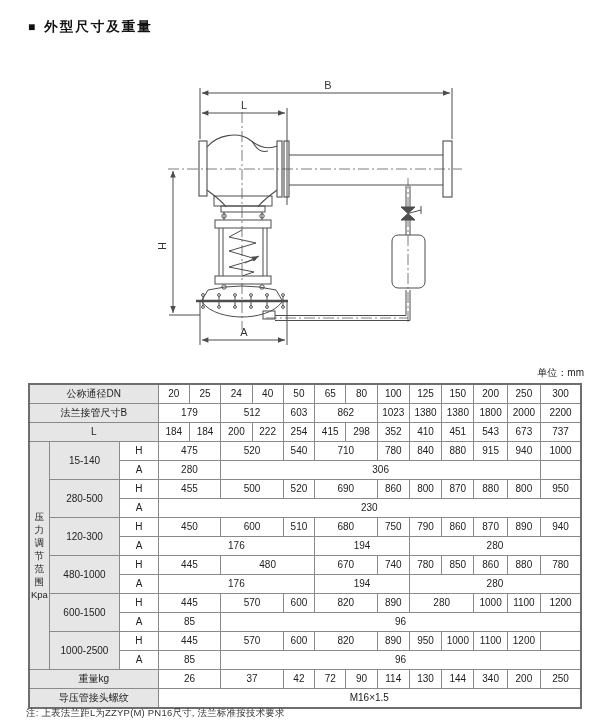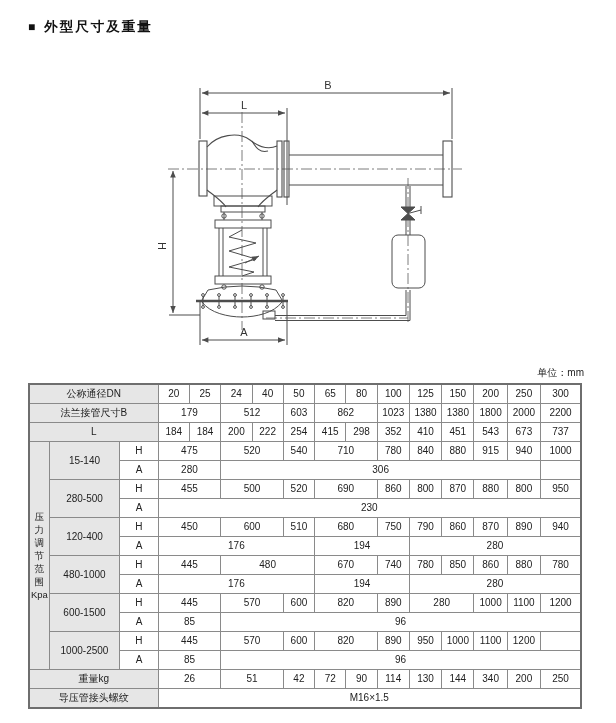--- a/index.html
+++ b/index.html
@@ -264,21 +264,21 @@
             <td class="data">870</td>
             <td class="data">880</td>
             <td class="data">800</td>
             <td class="data">950</td>
           </tr>
           <tr>
             <td class="sub">A</td>
             <td colspan="13" class="data">230</td>
           </tr>
           <tr>
-            <td rowspan="2" class="range">120-400</td>
+            <td rowspan="2" class="range">120-300</td>
             <td class="sub">H</td>
             <td colspan="2" class="data">450</td>
             <td colspan="2" class="data">600</td>
             <td class="data">510</td>
             <td colspan="2" class="data">680</td>
             <td class="data">750</td>
             <td class="data">790</td>
             <td class="data">860</td>
             <td class="data">870</td>
             <td class="data">890</td>
@@ -342,33 +342,34 @@
             <td class="empty"></td>
           </tr>
           <tr>
             <td class="sub">A</td>
             <td colspan="2" class="data">85</td>
             <td colspan="11" class="data">96</td>
           </tr>
           <tr>
             <td colspan="3" class="label">重量kg</td>
             <td colspan="2" class="data">26</td>
-            <td colspan="2" class="data">51</td>
+            <td colspan="2" class="data">37</td>
             <td class="data">42</td>
             <td class="data">72</td>
             <td class="data">90</td>
             <td class="data">114</td>
             <td class="data">130</td>
             <td class="data">144</td>
             <td class="data">340</td>
             <td class="data">200</td>
             <td class="data">250</td>
           </tr>
           <tr>
             <td colspan="3" class="label">导压管接头螺纹</td>
             <td colspan="13" class="data">M16×1.5</td>
           </tr>
         </tbody>
     </table>
   </div>
 
+  <div class="note">注: 上表法兰距L为ZZYP(M) PN16尺寸, 法兰标准按技术要求</div>
 
 </div>
 
 </body></html>

